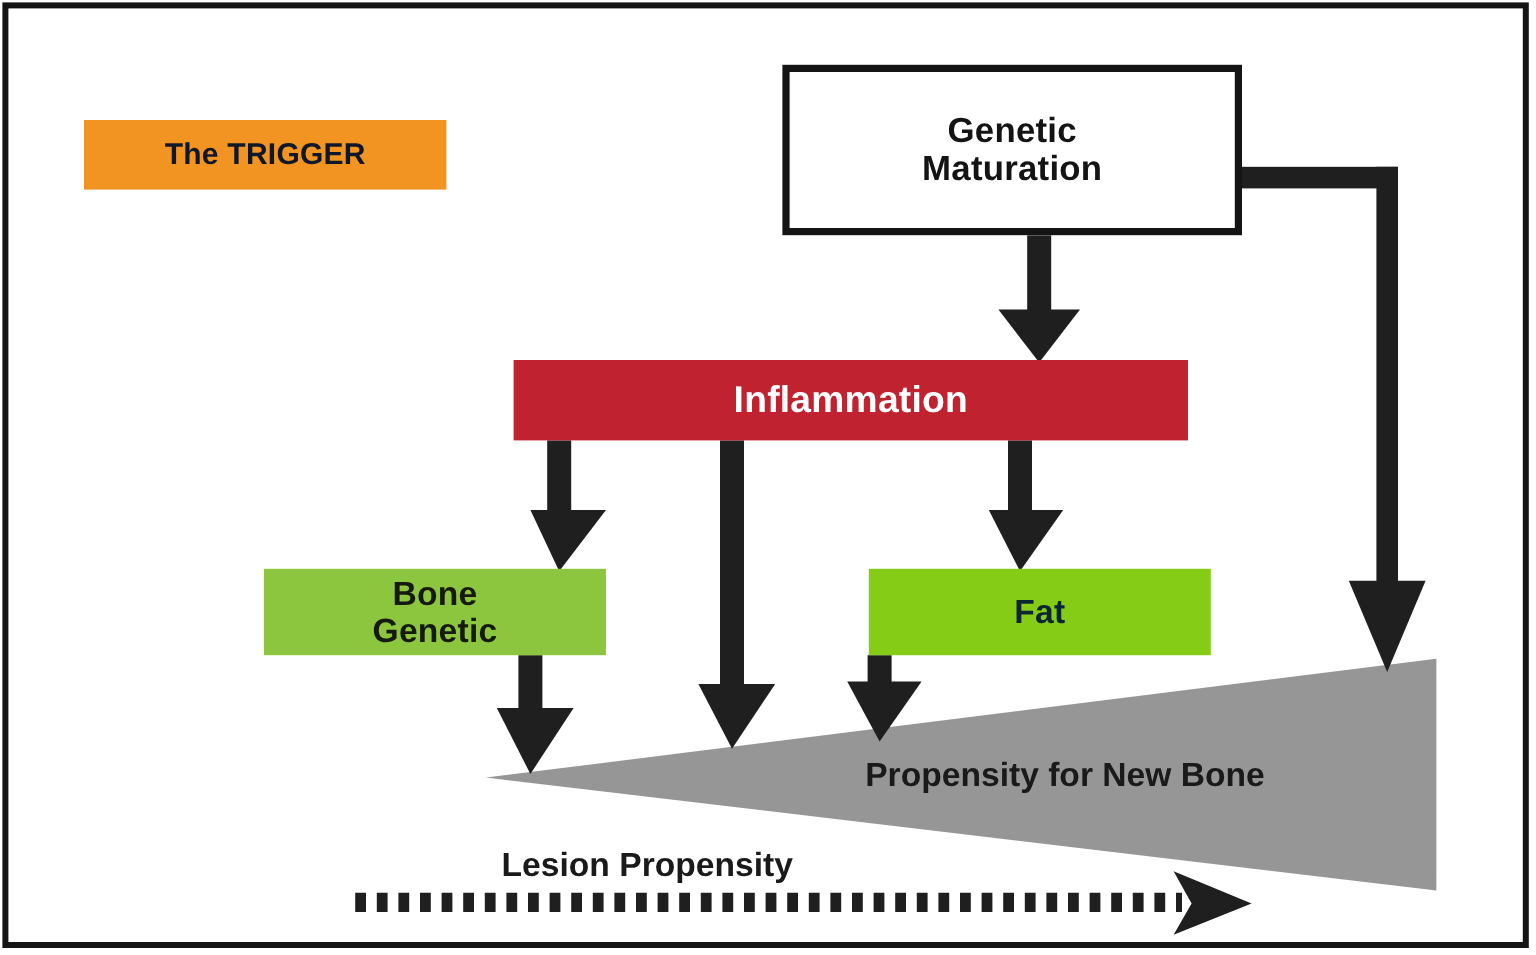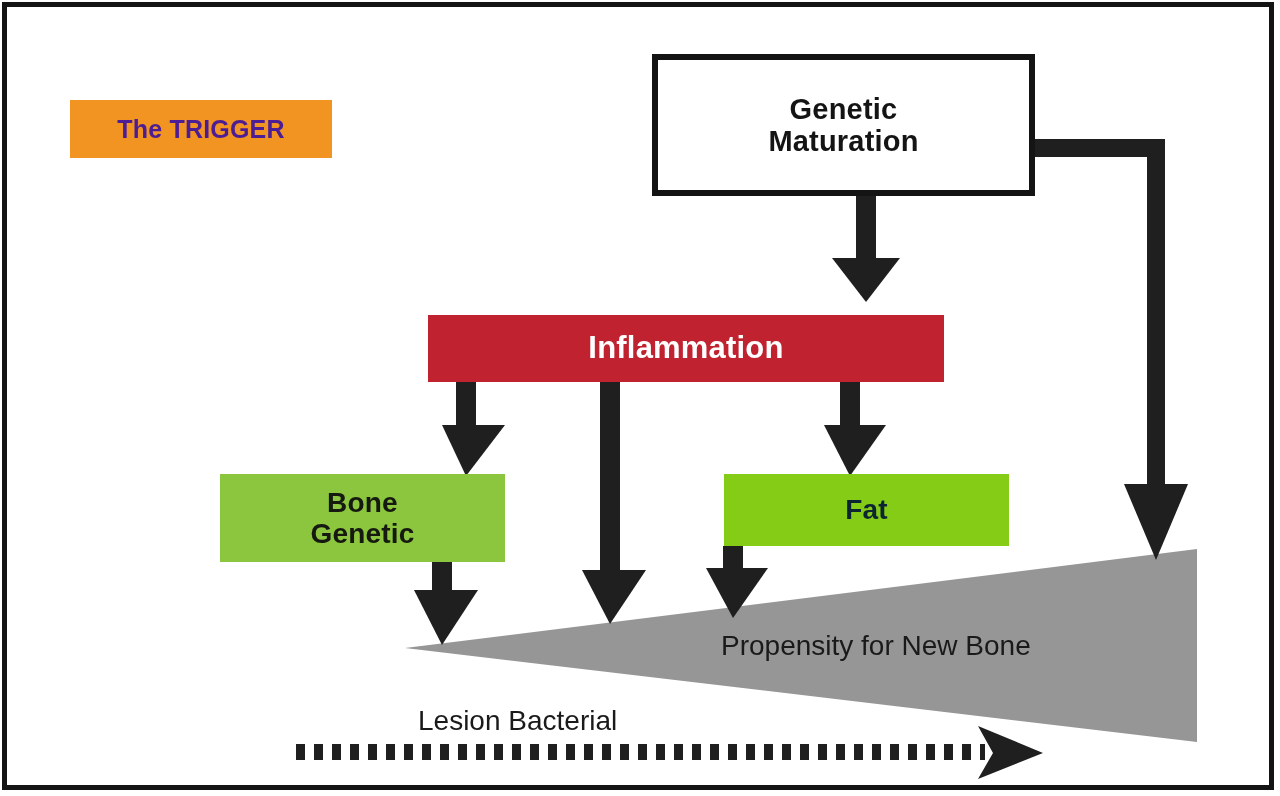--- a/index.html
+++ b/index.html
@@ -34,54 +34,53 @@
     justify-content: center;
     text-align: center;
     box-sizing: border-box;
     line-height: 1.12;
     font-weight: bold;
     letter-spacing: 0.2px;
   }
   #trigger-box {
     left: 70px;
     top: 100px;
-    width: 262px;
+    width: 302px;
     height: 58px;
     background: #F29422;
-    color: #4c1d95;
+    color: #0f172a;
     font-size: 25px;
   }
   #source-box {
     left: 652px;
     top: 54px;
     width: 383px;
     height: 142px;
     background: #ffffff;
     border: 6px solid #141414;
     color: #141414;
     font-size: 29px;
     flex-direction: column;
     justify-content: center;
   }
   #source-box .line { display: block; }
   #inflammation-box {
     left: 428px;
     top: 300px;
-    width: 516px;
+    width: 562px;
     height: 67px;
     background: #C1222F;
     color: #ffffff;
     font-size: 31px;
-    margin-top: 15px;
   }
   #bone-erosion-box {
     left: 220px;
     top: 474px;
     width: 285px;
-    height: 88px;
+    height: 72px;
     background: #8CC63E;
     color: #15190f;
     font-size: 28px;
     flex-direction: column;
   }
   #fat-metaplasia-box {
     left: 724px;
     top: 474px;
     width: 285px;
     height: 72px;
@@ -93,21 +92,21 @@
   svg.layer {
     position: absolute;
     left: 0;
     top: 0;
     width: 1280px;
     height: 796px;
     pointer-events: none;
   }
   .lbl {
     position: absolute;
-    font-weight: normal;
+    font-weight: bold;
     color: #1a1a1a;
     white-space: nowrap;
   }
   #propensity-label {
     left: 721px;
     top: 630px;
     font-size: 28px;
   }
   #maturation-label {
     left: 418px;
@@ -182,21 +181,21 @@
     <span class="line">Bone</span>
     <span class="line">Genetic</span>
   </div>
 
   <div class="node" id="fat-metaplasia-box">
     <span class="line">Fat</span>
   </div>
 
   <div class="lbl" id="propensity-label">Propensity for New Bone</div>
 
-  <div class="lbl" id="maturation-label">Lesion Bacterial</div>
+  <div class="lbl" id="maturation-label">Lesion Propensity</div>
 
   <svg class="layer" viewBox="0 0 1280 796">
     <g fill="#1F1F1F">
       <line x1="296" y1="752" x2="985" y2="752" stroke="#1F1F1F" stroke-width="16" stroke-dasharray="9 9" stroke-linecap="butt"></line>
       <polygon points="978,726 1043,753 978,779 993,753"></polygon>
     </g>
   </svg>
 
 </div>
 

